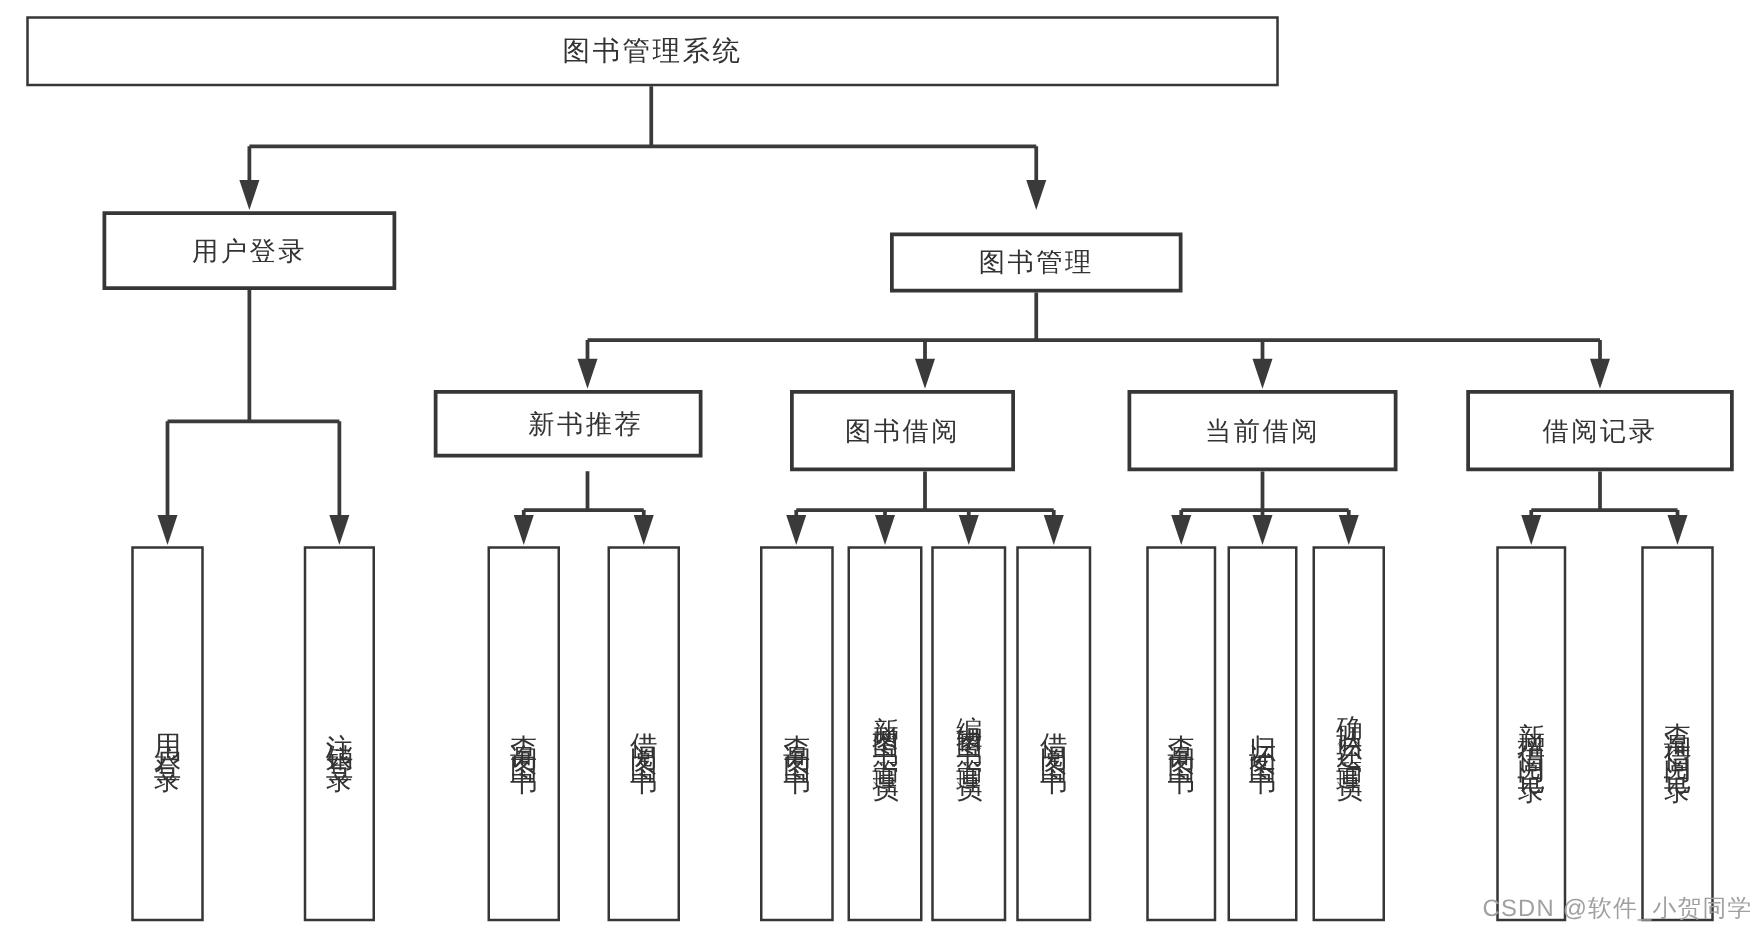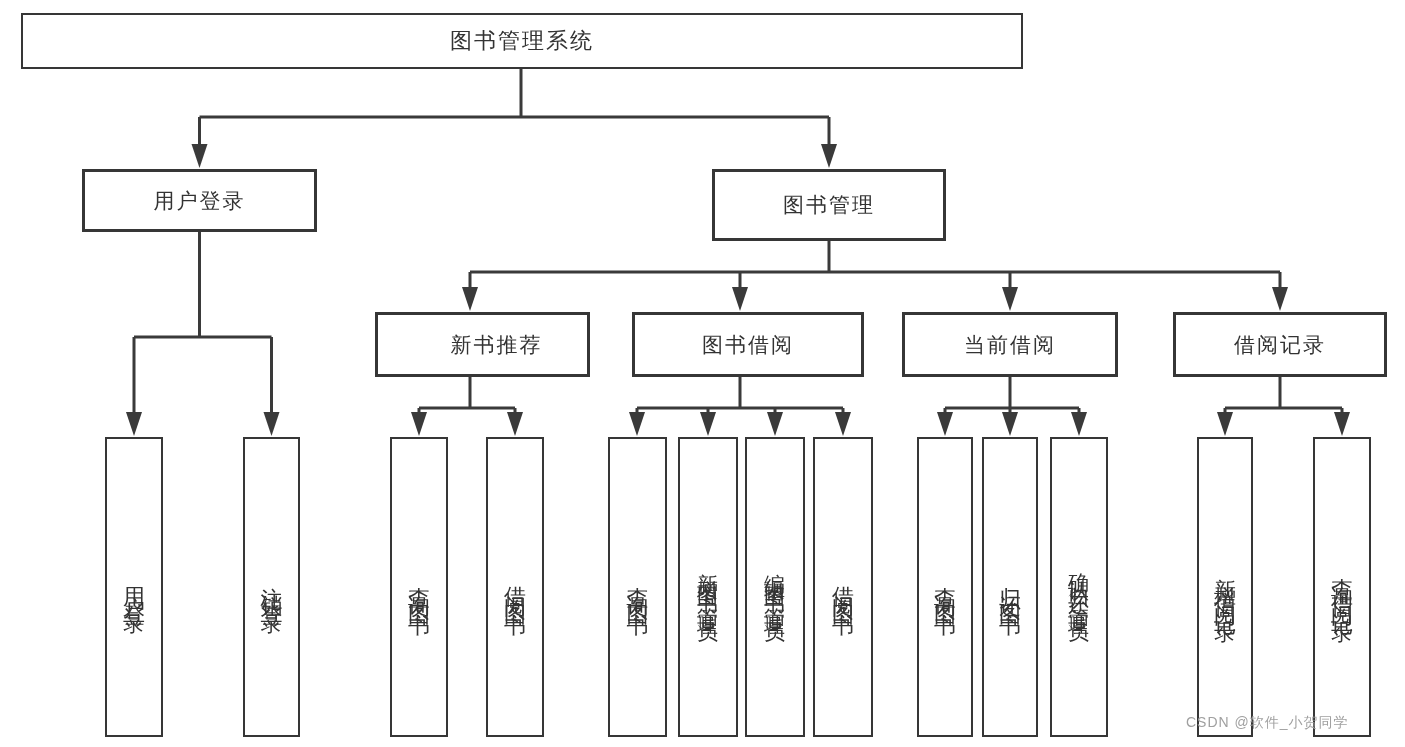--- a/index.html
+++ b/index.html
@@ -60,21 +60,21 @@
     z-index: 2;
   }
   .vbox.tight {
     letter-spacing: 7px;
     font-size: 21px;
   }
   #watermark {
     position: absolute;
     left: 1186px;
     top: 714px;
-    font-size: 14px;
+    font-size: 19px;
     color: #a0a0a0;
     letter-spacing: 1px;
     white-space: nowrap;
     z-index: 6;
   }
 </style>
 </head>
 <body>
 
 <div id="canvas">
@@ -122,24 +122,24 @@
       <polygon points="1071,412 1087,412 1079,436"></polygon>
 
       <polygon points="1217,412 1233,412 1225,436"></polygon>
       <polygon points="1334,412 1350,412 1342,436"></polygon>
     </g>
   </svg>
 
   <div class="hbox root" style="left:21px; top:13px; width:1002px; height:56px;">图书管理系统</div>
 
   <div class="hbox" style="left:82px; top:169px; width:235px; height:63px;">用户登录</div>
-  <div class="hbox" style="left:712px; top:169px; width:234px; height:72px;">图书管理</div>
+  <div class="hbox" style="left:712px; top:186px; width:234px; height:48px;">图书管理</div>
 
-  <div class="hbox" style="left:375px; top:312px; width:215px; height:65px;padding-left:28px;">新书推荐</div>
-  <div class="hbox" style="left:632px; top:312px; width:232px; height:65px;">图书借阅</div>
+  <div class="hbox" style="left:347px; top:312px; width:215px; height:54px;padding-left:28px;">新书推荐</div>
+  <div class="hbox" style="left:632px; top:312px; width:180px; height:65px;">图书借阅</div>
   <div class="hbox" style="left:902px; top:312px; width:216px; height:65px;font-family:Liberation Serif, serif;">当前借阅</div>
   <div class="hbox" style="left:1173px; top:312px; width:214px; height:65px;">借阅记录</div>
 
   <div class="vbox" style="left:105px; width:58px;">用户登录</div>
   <div class="vbox" style="left:243px; width:57px;">注销登录</div>
 
   <div class="vbox" style="left:390px; width:58px;">查询图书</div>
   <div class="vbox" style="left:486px; width:58px;">借阅图书</div>
 
   <div class="vbox" style="left:608px; width:59px;">查询图书</div>

